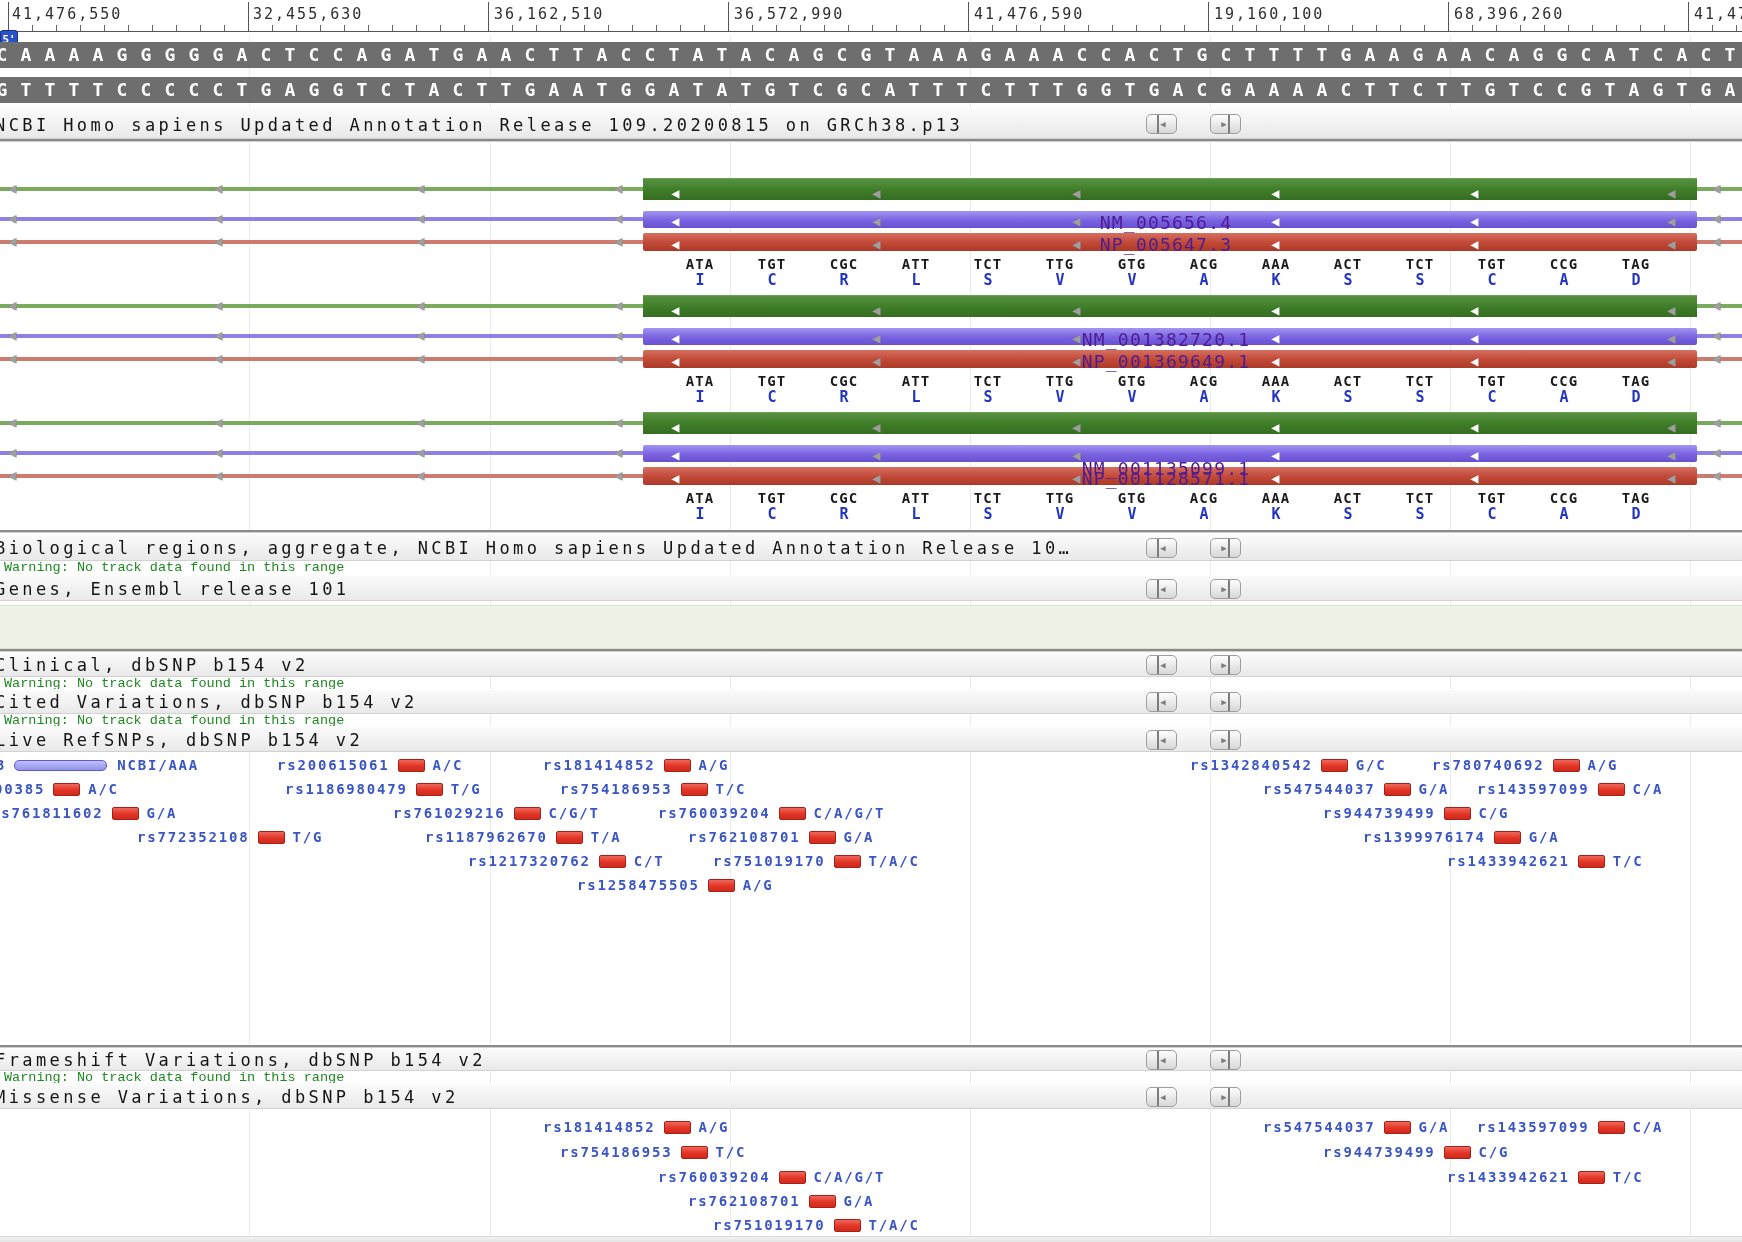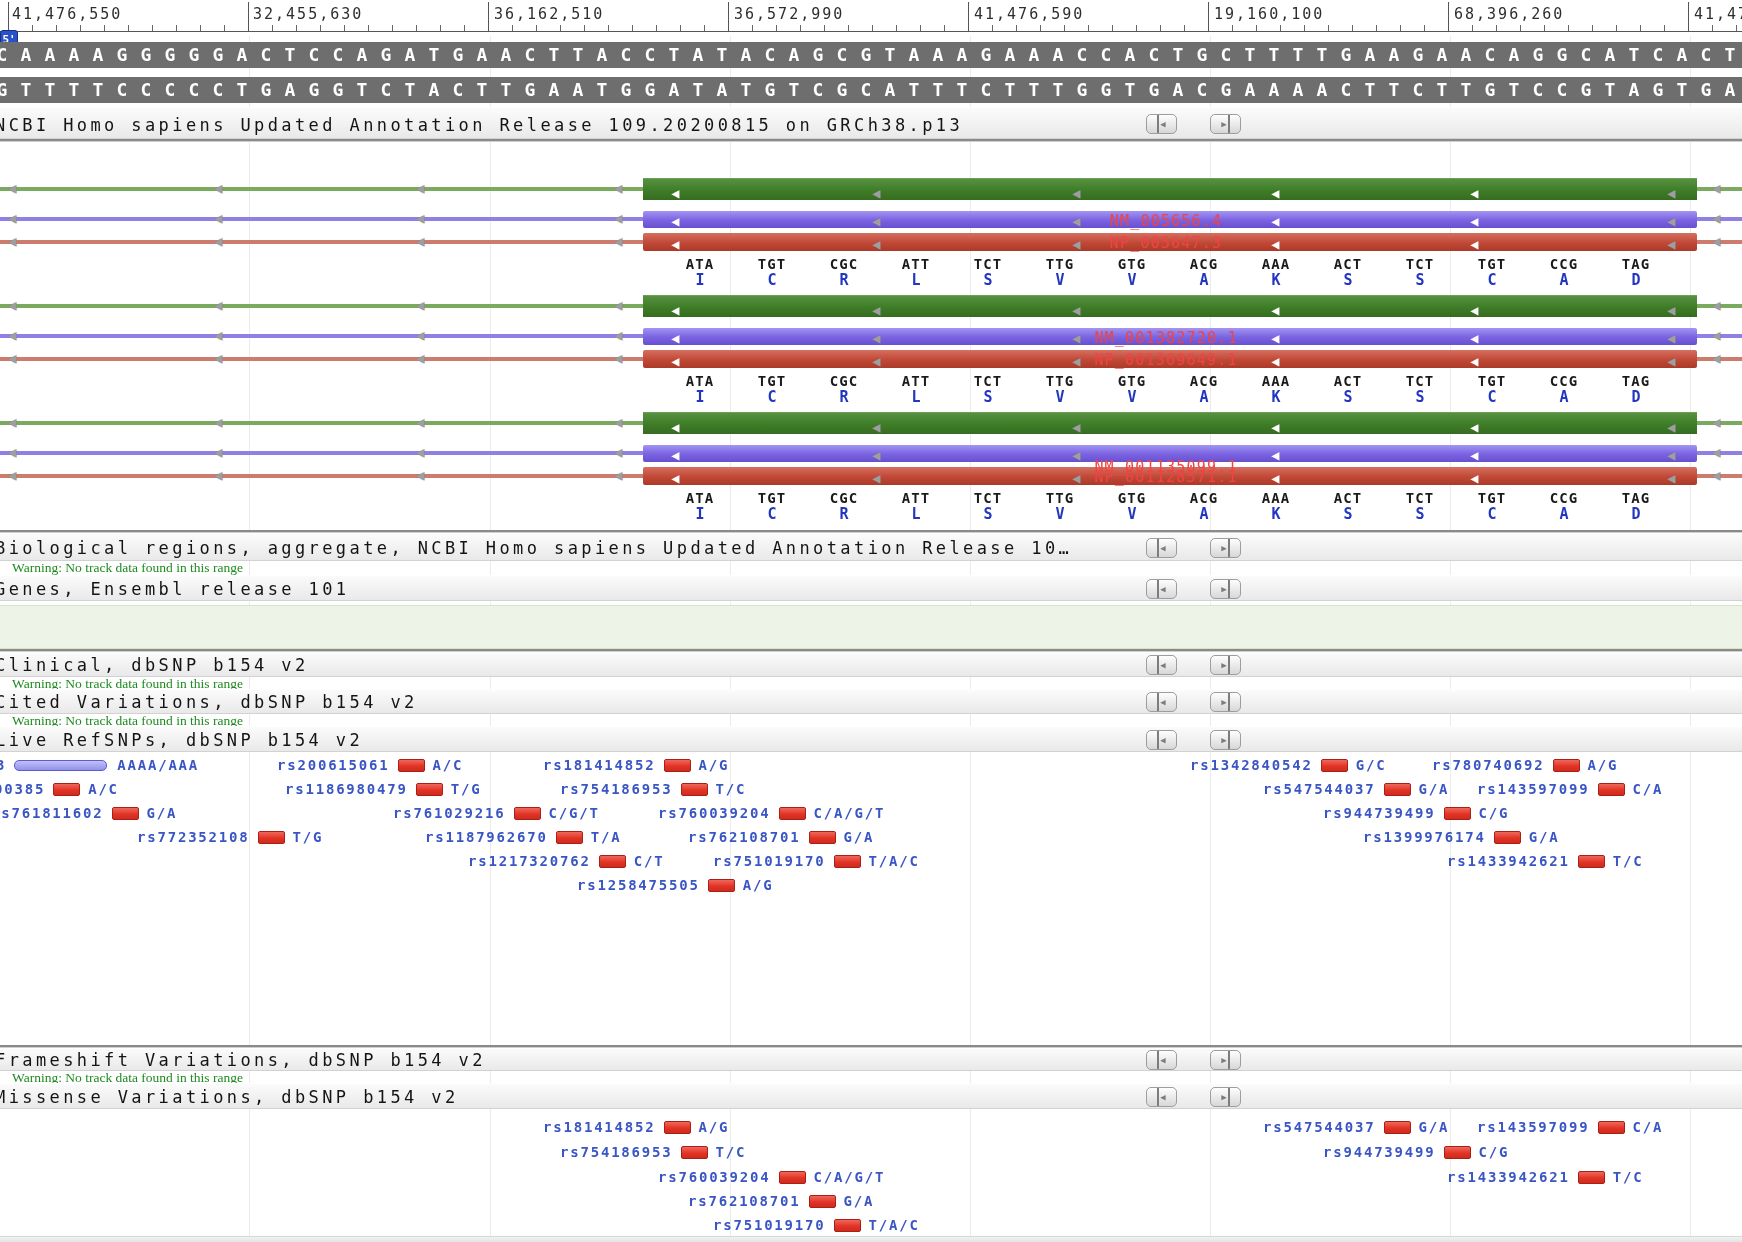--- a/index.html
+++ b/index.html
@@ -15,34 +15,34 @@
   .tick-major { position:absolute; top:2px; width:1px; height:30px; background:#555; }
   .tick-minor { position:absolute; top:25px; width:1px; height:7px; background:#666; }
   .ruler-label { position:absolute; top:5px; font-size:15px; letter-spacing:2px; color:#2e2e2e; white-space:nowrap; }
   .five-prime { position:absolute; left:0; top:30px; width:18px; height:19px; background:#2a52c8; border:1px solid #16307e; border-radius:3px; color:#fff; font-size:11px; font-weight:bold; text-align:center; line-height:17px; }
   
   .seq-band { position:absolute; left:0; width:1742px; height:26px; background:#6e6e6e; }
   .seq-letter { position:absolute; width:24px; text-align:center; color:#fff; font-size:18px; font-weight:bold; line-height:26px; }
   
   .strip { position:absolute; left:0; width:1742px; background:linear-gradient(180deg,#fbfbfb,#e9e9e9); border-top:1px solid #fff; border-bottom:1px solid #d2d2d2; }
   .ttl { position:absolute; left:-5px; font-size:17px; letter-spacing:3.4px; color:#141414; white-space:nowrap; }
-  .warn { position:absolute; left:12px; font-family:Liberation Serif, serif; font-size:13.5px; color:#1e8a1e; white-space:nowrap; }
+  .warn { position:absolute; left:4px; font-family:Liberation Mono, monospace; font-size:13.5px; color:#1e8a1e; white-space:nowrap; }
   .divider { position:absolute; left:0; width:1742px; height:3px; background:#8a8a8a; border-bottom:1px solid #cfcfcf; }
   .btn { position:absolute; width:31px; height:20px; border:1px solid #9d9d9d; border-radius:5px; background:linear-gradient(180deg,#fefefe,#d7d7d7); color:#7d7d7d; font-size:9px; text-align:center; line-height:18px; cursor:pointer; }
   .btn span { display:inline-block; }
   .glyph-first { border-left:2px solid #7d7d7d; padding-left:1px; }
   .glyph-last  { border-right:2px solid #7d7d7d; padding-right:1px; }
   
   .thin { position:absolute; height:4px; }
   .ln-g { background:#79aa5d; } .ln-m { background:#8d81e6; } .ln-c { background:#cd7b6d; }
   .bar { position:absolute; }
   .bar-gene { height:22px; background:linear-gradient(180deg,#579140,#3e7c27 55%,#366d21); border-top:1px solid #6ba152; }
   .bar-mrna { height:17px; background:linear-gradient(180deg,#a295f2,#7a62e0 55%,#6950d2); border-radius:2px; }
   .bar-cds  { height:18px; background:linear-gradient(180deg,#d56f60,#c14836 55%,#ab3a28); border-radius:2px; }
-  .bar-label { position:absolute; color:#ef4444; font-size:15px; letter-spacing:1.2px; white-space:nowrap; transform:translateX(-50%); }
+  .bar-label { position:absolute; color:#4c1d95; font-size:18px; letter-spacing:1.2px; white-space:nowrap; transform:translateX(-50%); }
   .arrow { position:absolute; font-size:14px; line-height:14px; }
   .arrow-gray { color:#9e9e9e; text-shadow:0 0 1px #777; }
   .arrow-white { color:#fdfdfd; }
   .codon { position:absolute; transform:translateX(-50%); font-size:14px; font-weight:bold; letter-spacing:1px; color:#1b1b1b; white-space:nowrap; }
   .aa { position:absolute; transform:translateX(-50%); font-size:15px; font-weight:bold; color:#2336c0; }
   .ens-bg { position:absolute; left:0; width:1742px; background:#edf4e7; border-top:1px solid #d5e5cb; border-bottom:1px solid #d5e5cb; }
   
   .snp { position:absolute; display:flex; align-items:center; height:16px; cursor:pointer; }
   .snp-id, .snp-al { font-size:14px; font-weight:bold; letter-spacing:1.8px; color:#3a56c4; white-space:nowrap; }
   .marker-red { width:27px; height:13px; margin:0 8px; background:linear-gradient(180deg,#f0685c,#e23426 55%,#cf2a1d); border:1px solid #a82015; border-radius:2px; flex:none; }
@@ -369,21 +369,21 @@
       <div class="bar bar-gene" style="left: 643px; top: 617px; width: 1054px;"></div>
       <div class="arrow arrow-white" style="left: 671px; top: 625px;">◀</div>
       <div class="arrow arrow-gray" style="left: 872px; top: 625px;">◀</div>
       <div class="arrow arrow-gray" style="left: 1072px; top: 625px;">◀</div>
       <div class="arrow arrow-white" style="left: 1271px; top: 625px;">◀</div>
       <div class="arrow arrow-white" style="left: 1470px; top: 625px;">◀</div>
       <div class="arrow arrow-gray" style="left: 1667px; top: 625px;">◀</div>
       <div class="snp" style="left: -4px; top: 757px;">
         <span class="snp-id">3</span>
         <span class="marker-ins"></span>
-        <span class="snp-al">AAAA/AAA</span>
+        <span class="snp-al">NCBI/AAA</span>
       </div>
       <div class="snp" style="left: 277px; top: 757px;">
         <span class="snp-id">rs200615061</span>
         <span class="marker-red"></span>
         <span class="snp-al">A/C</span>
       </div>
       <div class="snp" style="left: 543px; top: 757px;">
         <span class="snp-id">rs181414852</span>
         <span class="marker-red"></span>
         <span class="snp-al">A/G</span>

